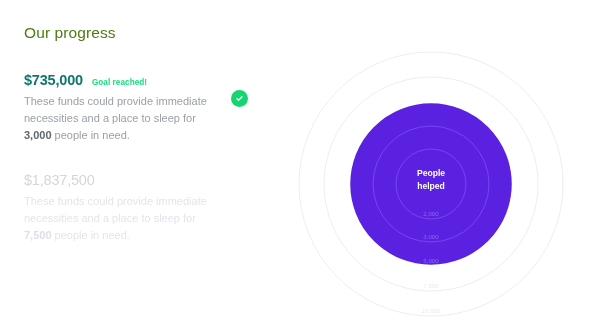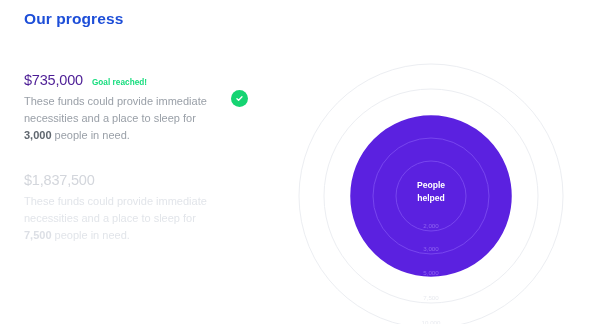--- a/index.html
+++ b/index.html
@@ -14,24 +14,24 @@
     position: relative;
     width: 600px;
     height: 324px;
     background: #ffffff;
   }
 
   
   .page-title {
     position: absolute;
     left: 24px;
-    top: 10px;
+    top: 24px;
     font-size: 15.5px;
-    font-weight: 700;
-    color: #1d4ed8;
+    font-weight: 400;
+    color: #4d7c0f;
     letter-spacing: 0.1px;
   }
 
   
   .goal-list {
     position: absolute;
     left: 0px;
     top: 62px;
     width: 270px;
   }
@@ -49,22 +49,22 @@
   .goal-item.is-future { opacity: 1; margin-top: 6px; }
 
   .goal-head {
     display: flex;
     align-items: baseline;
     gap: 9px;
     margin-bottom: 5px;
   }
   .goal-amount {
     font-size: 14.5px;
-    font-weight: 400;
-    color: #4c1d95;
+    font-weight: 700;
+    color: #0f766e;
     letter-spacing: -0.2px;
   }
   .goal-item.is-future .goal-amount { color: #d3d6dc; font-weight: 400; text-align: right; }
 
   .goal-tag {
     font-size: 8.2px;
     font-weight: 700;
     letter-spacing: 0.05px;
   }
   .goal-tag.reached { color: #17dd7e; }
@@ -92,21 +92,21 @@
     display: flex;
     align-items: center;
     justify-content: center;
   }
   .check-badge svg { display: block; }
 
   
   .chart {
     position: absolute;
     left: 296px;
-    top: 16px;
+    top: 4px;
     width: 304px;
     height: 232px;
   }
   .chart svg { display: block; }
   .ring-label {
     font-family: "Liberation Sans", sans-serif;
     font-size: 6.2px;
     font-weight: 400;
   }
   .ring-label.inside { fill: #8f64f0; }

